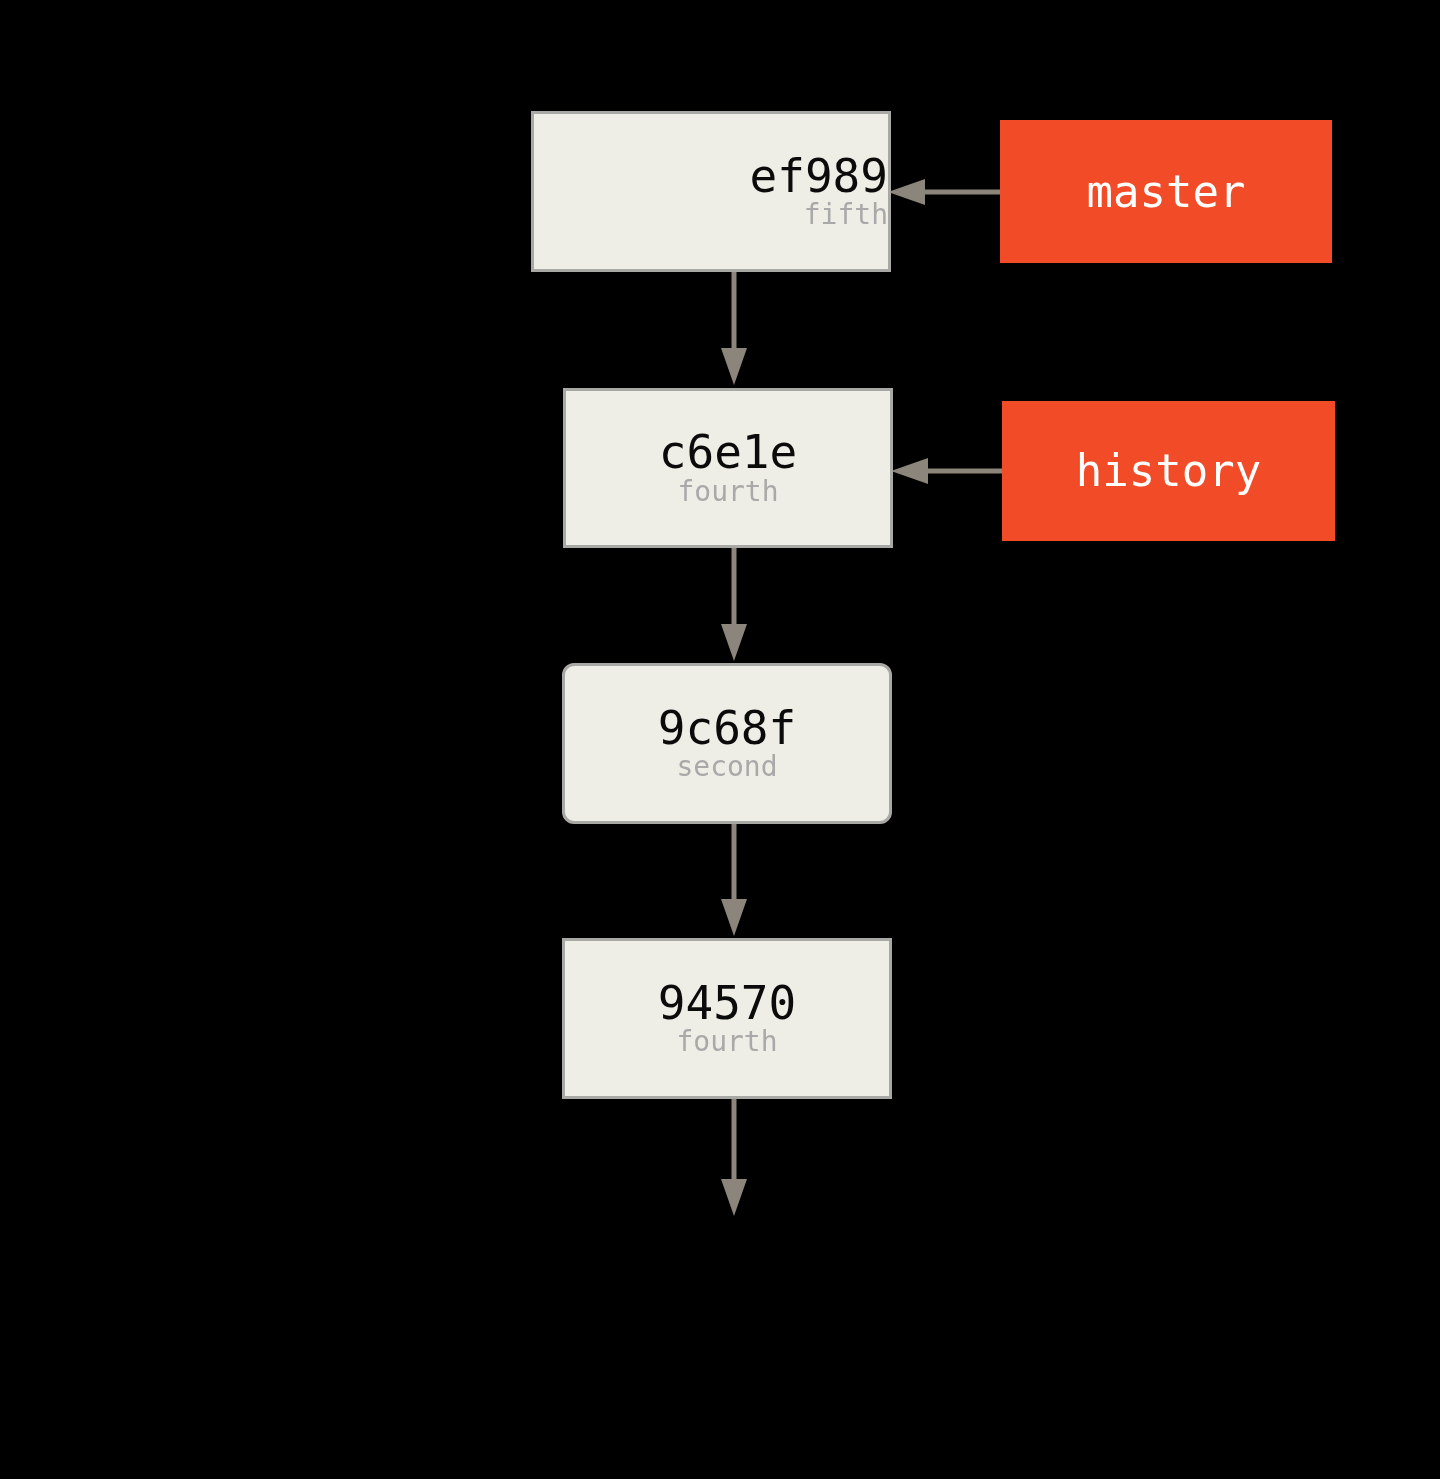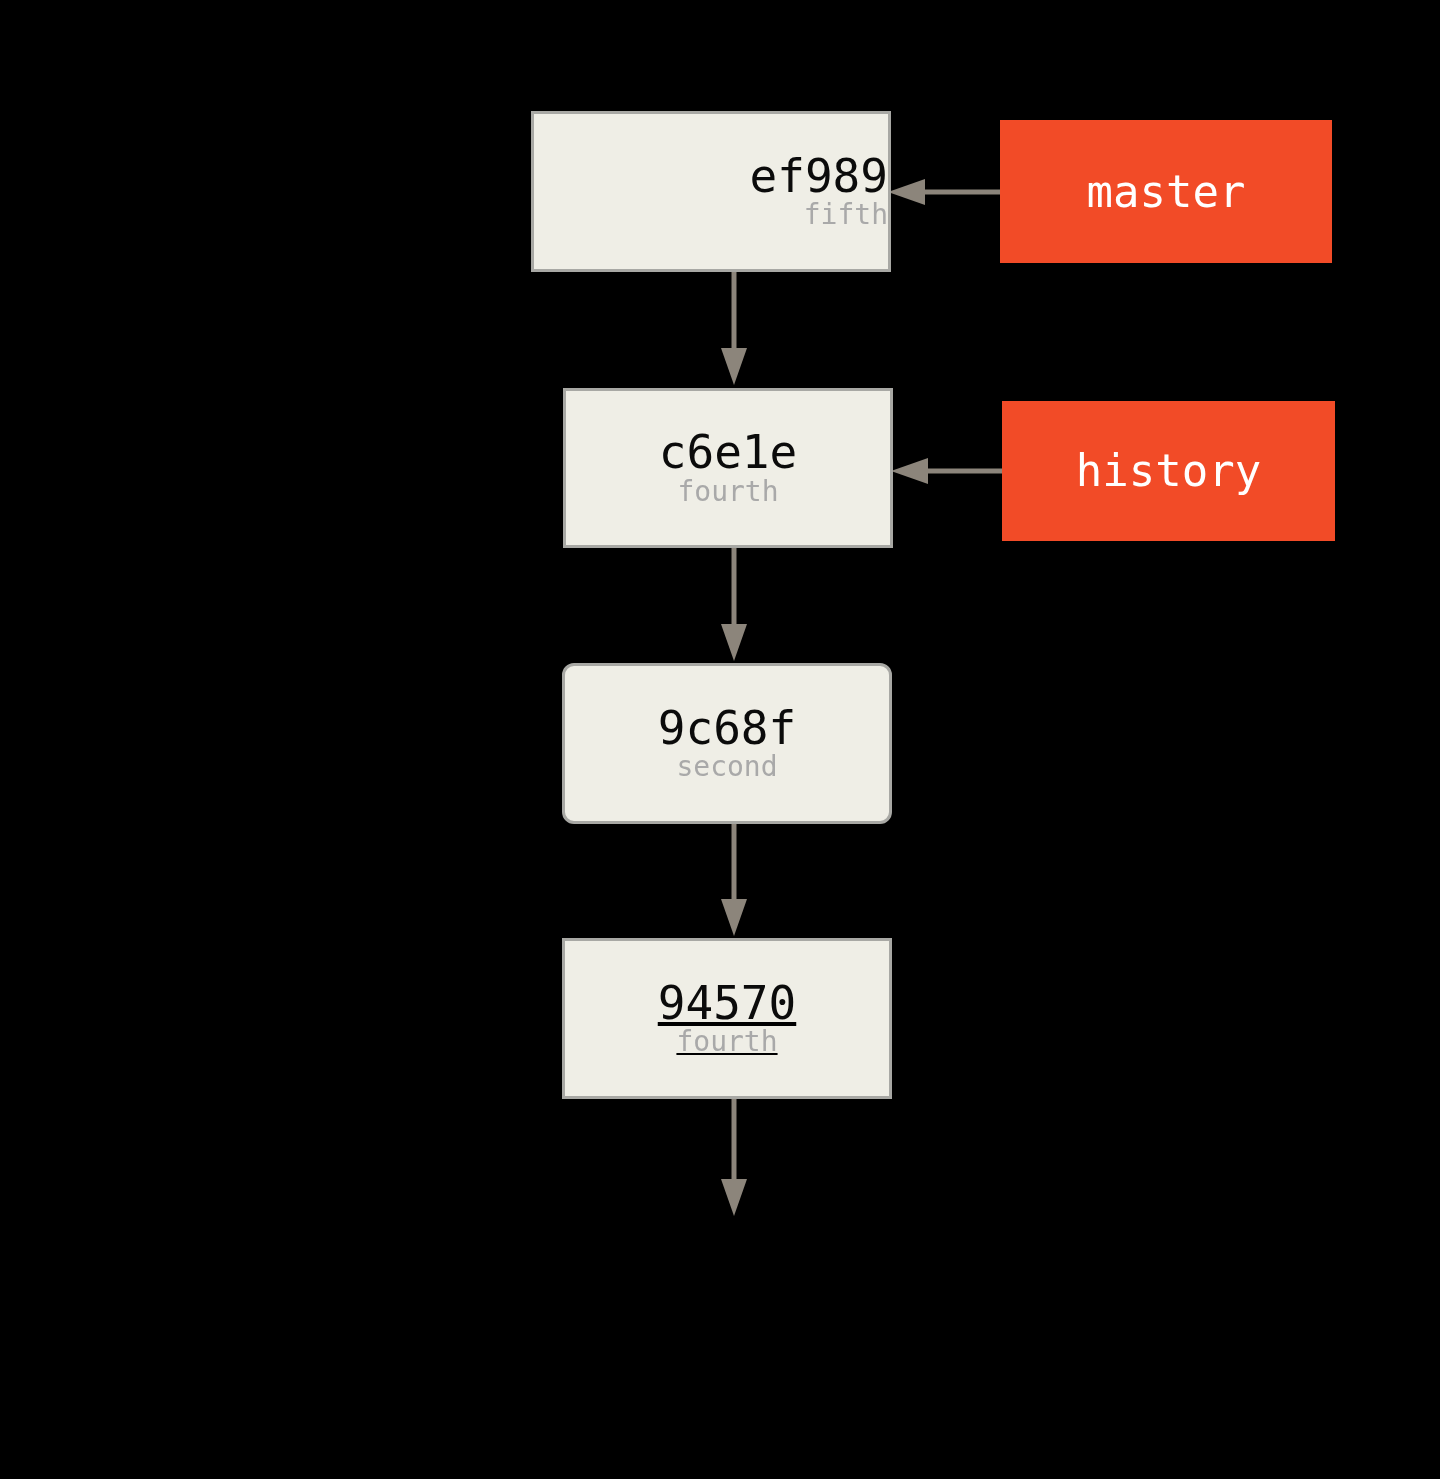--- a/index.html
+++ b/index.html
@@ -125,21 +125,21 @@
   <div class="commit-node" style="left:563px; top:388px; width:330px; height:160px;">
     <div class="commit-hash">c6e1e</div>
     <div class="commit-msg">fourth</div>
   </div>
 
   <div class="commit-node" style="left:562px; top:663px; width:330px; height:161px;border-radius:12px;">
     <div class="commit-hash">9c68f</div>
     <div class="commit-msg">second</div>
   </div>
 
-  <div class="commit-node" style="left:562px; top:938px; width:330px; height:161px;text-decoration:underline;">
+  <div class="commit-node" style="left:562px; top:938px; width:330px; height:161px;">
     <div class="commit-hash">94570</div>
     <div class="commit-msg">fourth</div>
   </div>
 
 
   <div class="branch-ref" style="left:1000px; top:120px; width:332px; height:143px;">
     <div class="branch-label">master</div>
   </div>
 
   <div class="branch-ref" style="left:1002px; top:401px; width:333px; height:140px;">

